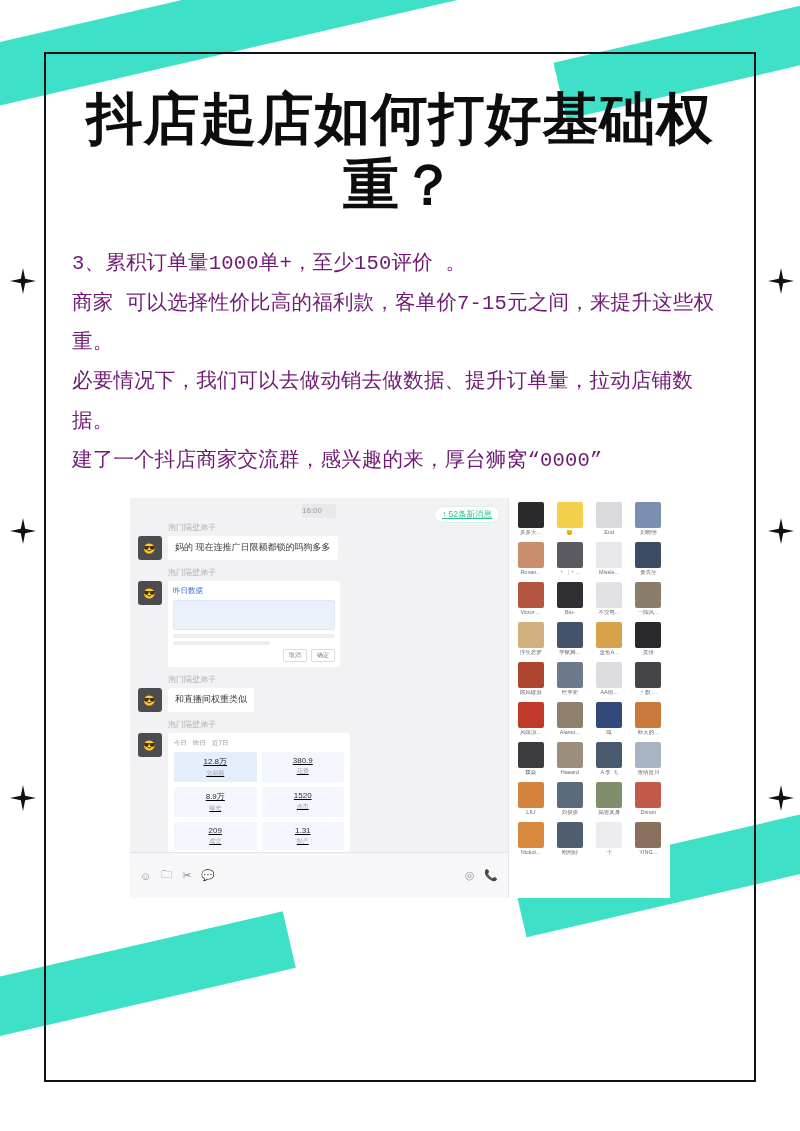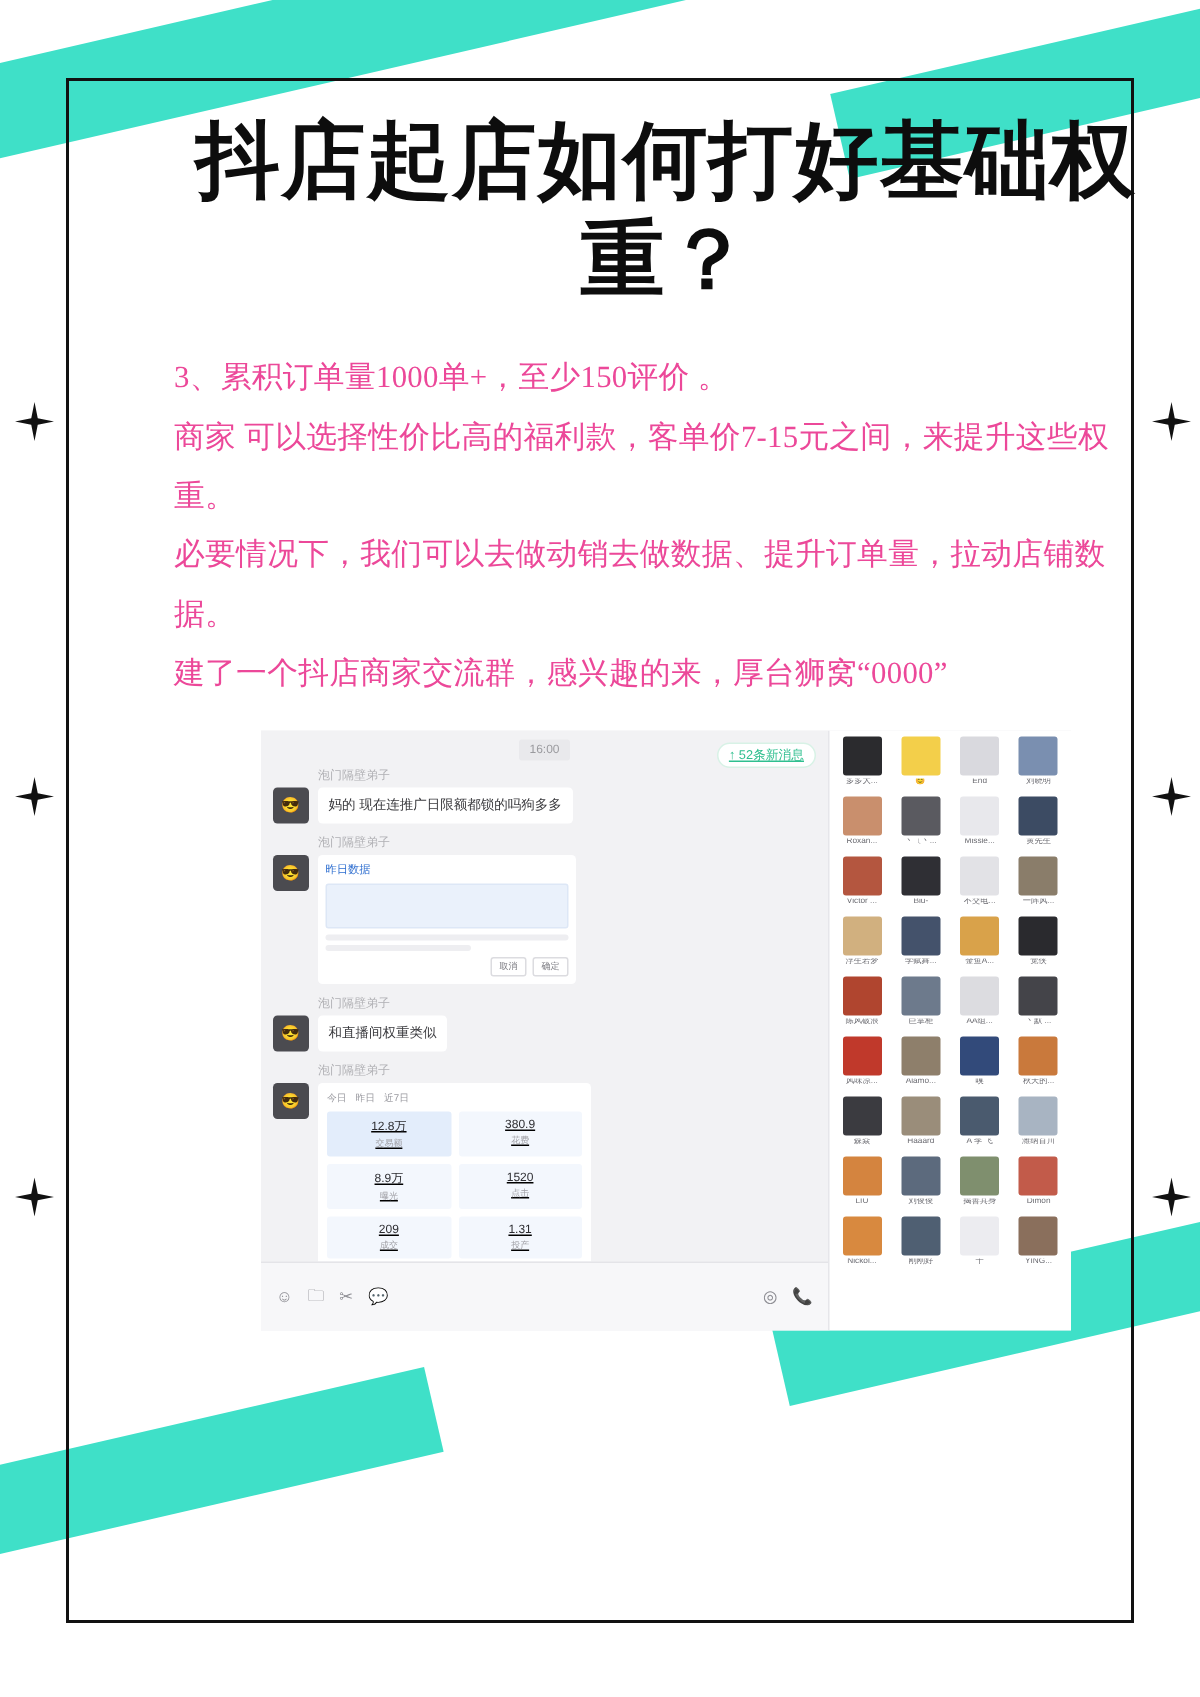--- a/index.html
+++ b/index.html
@@ -76,44 +76,43 @@
     width: 26px;
     height: 26px;
     color: #111;
   }
   .sparkle svg { display:block; width: 26px; height: 26px; }
 
   
   .content {
     position: absolute;
     left: 64px;
-    top: 67px;
+    top: 78px;
     width: 672px;
-    margin-left: 44px;
   }
 
   .title {
     margin: 0;
     padding: 8px 10px 0 10px;
     font-family: "DejaVu Sans", "Liberation Sans", sans-serif;
     font-weight: bold;
     font-size: 56px;
     line-height: 1.18;
     letter-spacing: 1px;
     text-align: center;
     color: #0d0d0d;
     white-space: pre-line;
   }
 
   .body-text {
     margin: 26px 8px 0 8px;
-    font-family: Liberation Serif, serif;
+    font-family: Liberation Mono, monospace;
     font-size: 20.5px;
     line-height: 1.92;
-    color: #ec4899;
+    color: #701a75;
     letter-spacing: 0.2px;
   }
   .body-text p { margin: 0; }
 
   
   .shot {
     position: relative;
     margin: 18px auto 0 auto;
     width: 540px;
     height: 400px;
@@ -122,21 +121,21 @@
     overflow: hidden;
   }
   .shot-left {
     position: relative;
     width: 378px;
     background: #f2f2f4;
     display: flex;
     flex-direction: column;
   }
   .shot-time {
-    text-align: center;
+    text-align: left;
     font-size: 8px;
     color: #9a9a9e;
     padding: 7px 0 2px 0;
     background: #e9e9ec;
     width: 34px;
     margin: 6px auto 0 auto;
     border-radius: 2px;
     line-height: 1;
     padding: 3px 0;
   }

